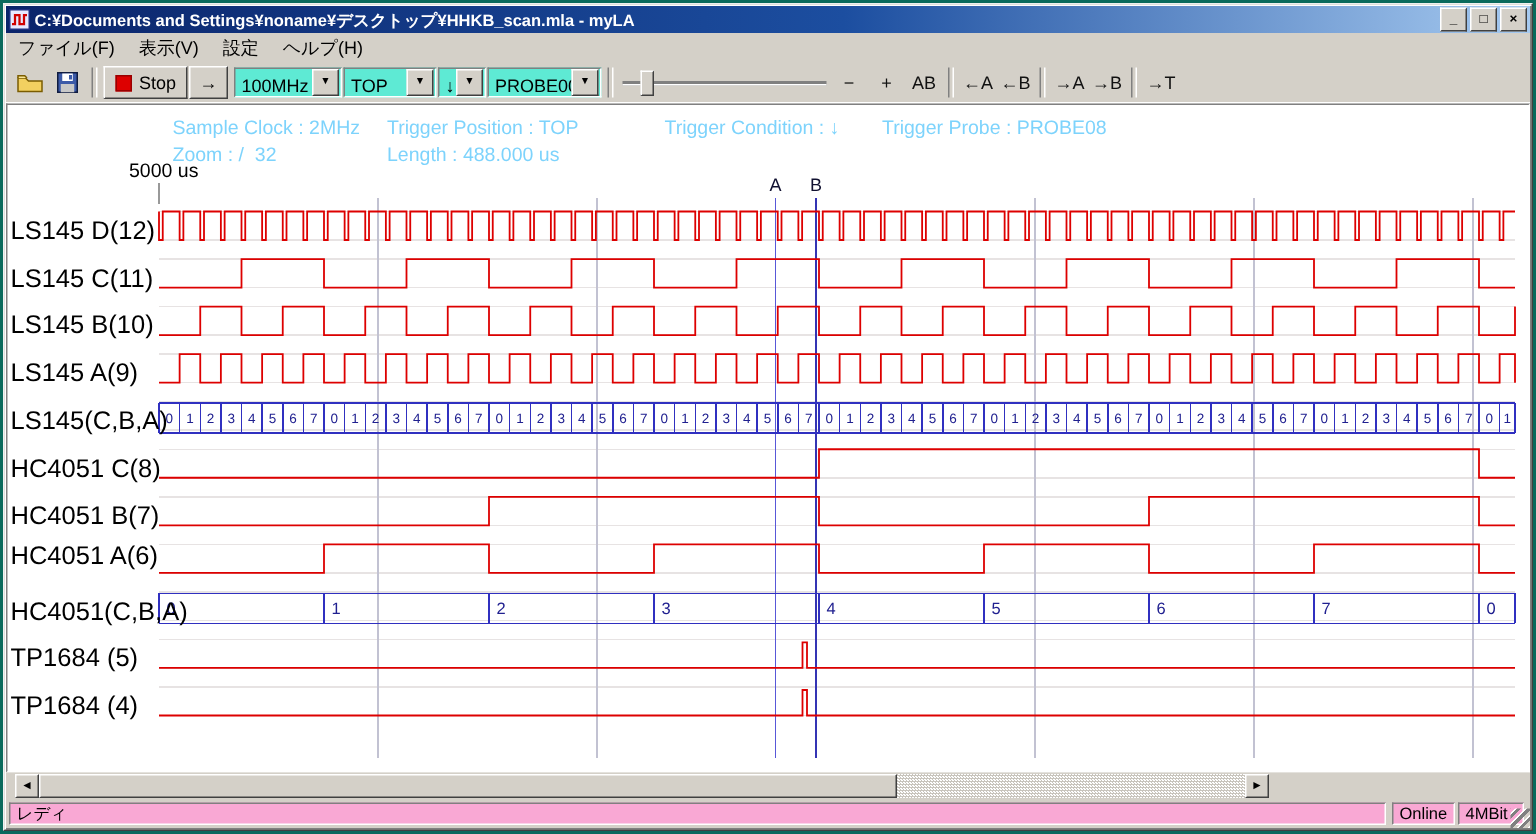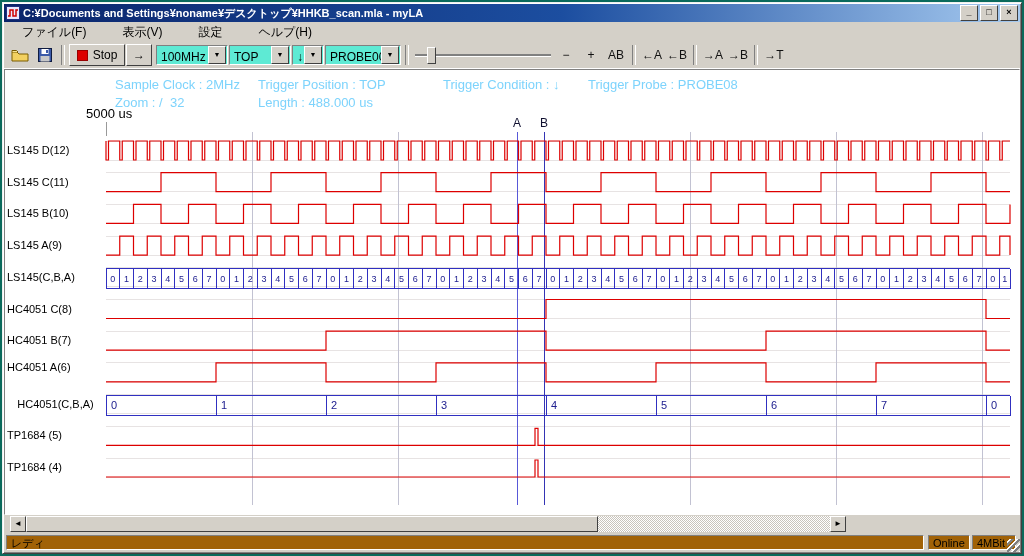--- a/index.html
+++ b/index.html
@@ -12,21 +12,21 @@
   .titlebar{position:absolute;left:4px;top:4px;width:1016px;height:18px;
             background:linear-gradient(90deg,#0a246a 0%,#1c4ea0 55%,#a6caf0 100%);
             display:flex;align-items:center;color:#fff;font-size:11px;font-weight:bold;}
   .app-icon{width:14px;height:14px;margin:0 3px 0 2px;flex:0 0 auto;}
   .title-text{flex:1;white-space:nowrap;overflow:hidden;}
   .win-btns{display:flex;gap:2px;margin-right:2px;}
   .wbtn{width:16px;height:14px;background:#d4d0c8;border:1px solid;border-color:#fff #404040 #404040 #fff;
         font-size:9px;line-height:12px;text-align:center;color:#000;font-weight:bold;}
   
   .menubar{position:absolute;left:4px;top:22px;width:1016px;height:20px;display:flex;align-items:center;font-size:12px;color:#000;}
-  .menu-item{padding:2px 18px;}
+  .menu-item{padding:2px 8px;}
   
   .toolbar{position:absolute;left:4px;top:42px;width:1016px;height:27px;display:flex;align-items:center;
            padding-left:4px;box-sizing:border-box;gap:1px;border-bottom:1px solid #fff;}
   .tbtn{height:22px;background:#d4d0c8;border:1px solid;border-color:#fff #404040 #404040 #fff;
         display:flex;align-items:center;justify-content:center;font-size:12px;color:#000;padding:0 4px;box-sizing:border-box;}
   .flatbtn{height:20px;min-width:22px;background:#d4d0c8;border:1px solid #d4d0c8;
            display:flex;align-items:center;justify-content:center;font-size:12px;color:#111;}
   .tsep{width:2px;height:20px;border-left:1px solid #808080;border-right:1px solid #fff;margin:0 3px;}
   .stop-sq{width:9px;height:9px;background:#dd0000;margin-right:5px;border:1px solid #900;}
   .combo{height:20px;background:#5eead4;border:1px solid;border-color:#808080 #fff #fff #808080;
@@ -37,34 +37,34 @@
   .slider{position:relative;width:140px;height:20px;flex:0 0 auto;}
   .slider .track{position:absolute;left:2px;right:2px;top:9px;height:2px;background:#808080;border-bottom:1px solid #fff;}
   .slider .handle{position:absolute;left:14px;top:2px;width:7px;height:15px;background:#d4d0c8;
                   border:1px solid;border-color:#fff #404040 #404040 #fff;}
   
   .main{position:absolute;left:4px;top:69px;width:1016px;height:446px;background:#ffffff;
         border:1px solid;border-color:#808080 #fff #fff #808080;box-sizing:border-box;}
   .info-text{position:absolute;font-size:13px;color:#7dd3fc;white-space:pre;z-index:6;}
   .timebase{position:absolute;left:86px;top:106px;font-size:13px;color:#000;z-index:6;}
   .cursor-label{position:absolute;top:116px;width:14px;text-align:center;font-size:12px;color:#101030;z-index:7;}
-  #ch-labels .ch-label{position:absolute;left:7px;width:97px;font-size:11px;color:#000;z-index:6;white-space:nowrap;}
+  #ch-labels .ch-label{position:absolute;left:7px;width:97px;font-size:17px;color:#000;z-index:6;white-space:nowrap;}
   #wave-svg{position:absolute;left:0;top:0;z-index:5;pointer-events:none;}
   
   .bottomstrip{position:absolute;left:4px;top:515px;width:1016px;height:19px;background:#d4d0c8;}
   .hscroll{position:absolute;left:6px;top:1px;width:836px;height:16px;
            background:repeating-conic-gradient(#ffffff 0% 25%, #c8c4bc 0% 50%);background-size:2px 2px;}
   .sb-btn{position:absolute;top:0;width:16px;height:16px;background:#d4d0c8;border:1px solid;border-color:#fff #404040 #404040 #fff;
           font-size:8px;line-height:14px;text-align:center;color:#000;box-sizing:border-box;}
   .sb-thumb{position:absolute;left:16px;top:0;width:572px;height:16px;background:#d4d0c8;
             border:1px solid;border-color:#fff #404040 #404040 #fff;box-sizing:border-box;}
   
   .statusbar{position:absolute;left:4px;top:534px;width:1016px;height:18px;background:#d4d0c8;font-size:11px;color:#000;}
   .sb-panel{position:absolute;top:1px;height:15px;border:1px solid;border-color:#808080 #fff #fff #808080;
-            line-height:14px;padding-left:4px;box-sizing:border-box;background:#a16207;}
+            line-height:14px;padding-left:4px;box-sizing:border-box;background:#f9a8d4;}
   .grip{position:absolute;right:0;bottom:0;width:13px;height:13px;
         background:repeating-linear-gradient(135deg,transparent 0 2px,#ffffff 2px 3px,#808080 3px 5px);}
 </style>
 </head>
 <body>
 
 <div class="screen">
   <div class="window"></div>
 
   <div class="titlebar">

